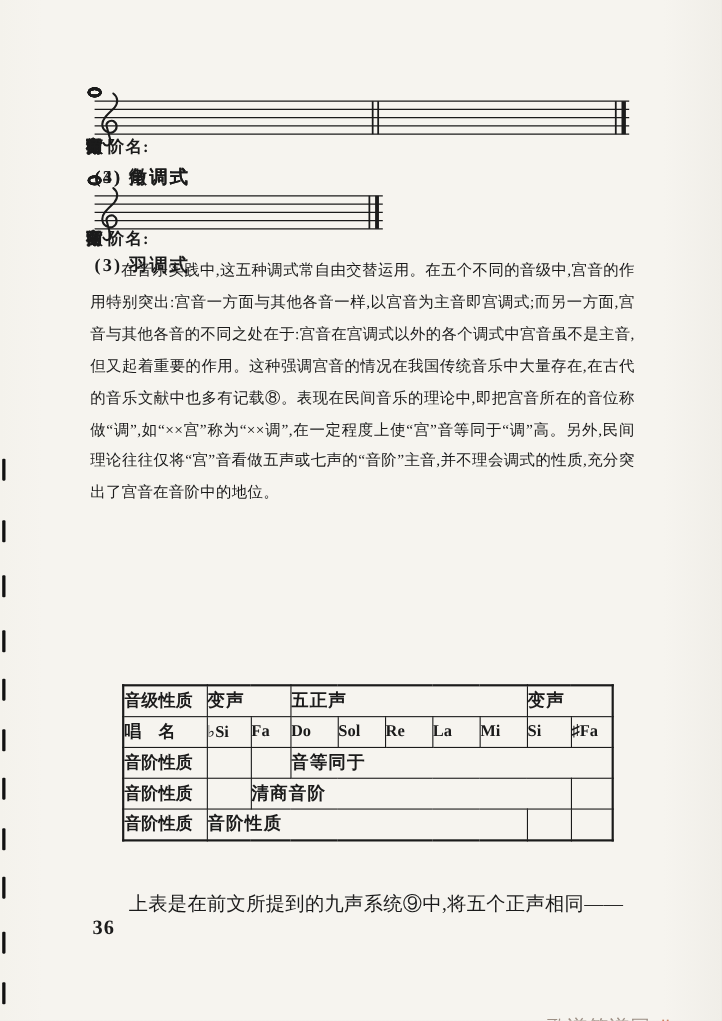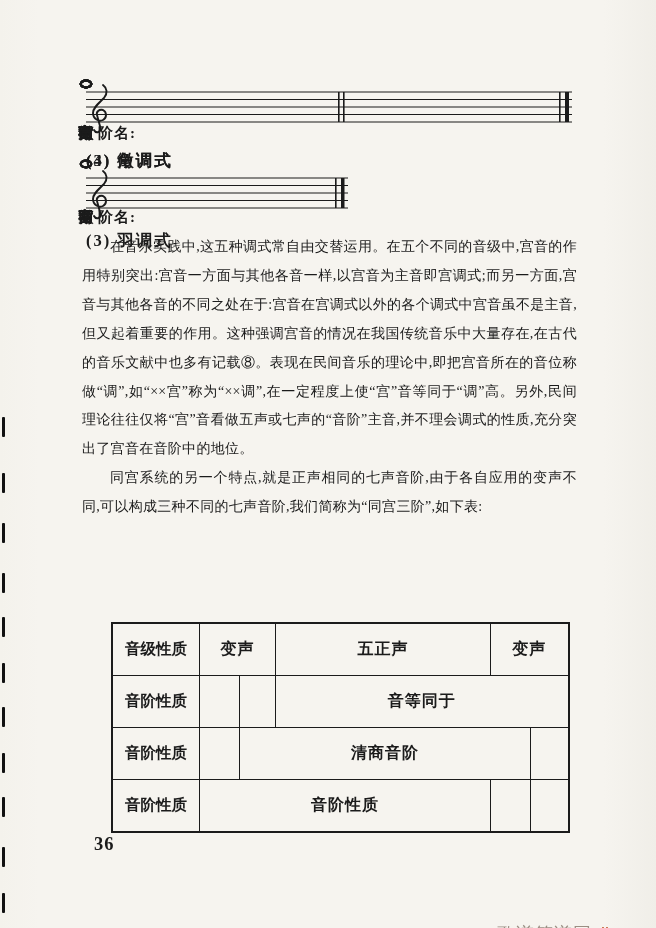--- a/index.html
+++ b/index.html
@@ -26,27 +26,27 @@
     margin:0;text-indent:2em;font-size:14px;line-height:28.9px;
     text-align:justify;letter-spacing:0.3px;font-weight:500;
   }
   .p3{position:absolute;left:82px;top:807px;width:495px;margin:0;text-indent:2em;
       font-size:17.5px;line-height:28.9px;letter-spacing:0.3px;}
   table.tonal{
     position:absolute;left:111px;top:622px;border-collapse:collapse;table-layout:fixed;
     border:2.5px solid var(--ink);
   }
   table.tonal td{
-    border:1.5px solid var(--ink);text-align:center;vertical-align:middle;
-    padding:12px;height:27px;font-weight:bold;font-size:16px;letter-spacing:1px;
+    border:1.5px solid var(--ink);vertical-align:middle;
+    padding:0;height:27px;font-weight:bold;font-size:16px;letter-spacing:1px;
     overflow:hidden;white-space:nowrap;
   }
   table.tonal td.solf{font-size:15px;letter-spacing:0;}
   table.tonal td.lblc{font-size:15.5px;letter-spacing:0;}
-  .pagenum{position:absolute;left:94px;top:834px;font-size:18.5px;font-weight:bold;letter-spacing:1px;}
+  .pagenum{position:absolute;left:84px;top:834px;font-size:18.5px;font-weight:bold;letter-spacing:1px;}
   .watermark{position:absolute;left:497px;top:898px;font-size:18px;white-space:nowrap;
              font-family:"Liberation Sans","DejaVu Sans",sans-serif;margin-top:24px;}
   .watermark .wm-name{color:var(--wm-text);letter-spacing:1px;}
   .watermark .wm-url{color:var(--wm-link);margin-left:4px;}
 </style>
 </head>
 <body>
 
 <div class="page" id="page">
 
@@ -109,21 +109,20 @@
           <text x="NaN" y="58" text-anchor="middle" class="nname">角</text>
           <ellipse cx="NaN" cy="NaN" rx="5.2" ry="3.3" transform="rotate(-18 NaN NaN)" fill="none" stroke="#1b1b1b" stroke-width="2.2"></ellipse>
           <text x="NaN" y="58" text-anchor="middle" class="nname">徵</text>
         </svg>
         <div class="sec-label">(3) 羽调式</div>
       </div>
     </div>
 
   <div class="bodytext">
     <p>在音乐实践中,这五种调式常自由交替运用。在五个不同的音级中,宫音的作用特别突出:宫音一方面与其他各音一样,以宫音为主音即宫调式;而另一方面,宫音与其他各音的不同之处在于:宫音在宫调式以外的各个调式中宫音虽不是主音,但又起着重要的作用。这种强调宫音的情况在我国传统音乐中大量存在,在古代的音乐文献中也多有记载⑧。表现在民间音乐的理论中,即把宫音所在的音位称做“调”,如“××宫”称为“××调”,在一定程度上使“宫”音等同于“调”高。另外,民间理论往往仅将“宫”音看做五声或七声的“音阶”主音,并不理会调式的性质,充分突出了宫音在音阶中的地位。</p>
-    <p>同宫系统的另一个特点,就是正声相同的七声音阶,由于各自应用的变声不同,可以构成三种不同的七声音阶,我们简称为“同宫三阶”,如下表:</p>
   </div>
 
   <table class="tonal">
     <colgroup>
       <col style="width:76px">
         <col style="width:40px">
         <col style="width:36px">
       <col style="width:43px">
         <col style="width:43px">
         <col style="width:43px">
@@ -133,40 +132,53 @@
       <col style="width:38px">
     </colgroup>
     <tbody>
         <tr>
       <td class="lblc">音级性质</td>
       <td colspan="2">变声</td>
       <td colspan="5">五正声</td>
       <td colspan="2">变声</td>
     </tr>
     <tr>
+      <td class="lblc">唱　名</td>
+      <td class="solf">♭Si</td>
+      <td class="solf">Fa</td>
+      <td class="solf">Do</td>
+      <td class="solf">Sol</td>
+      <td class="solf">Re</td>
+      <td class="solf">La</td>
+      <td class="solf">Mi</td>
+      <td class="solf">Si</td>
+      <td class="solf">♯Fa</td>
+    </tr>
+    <tr>
       <td class="lblc">音阶性质</td>
       <td></td>
       <td></td>
       <td colspan="7">音等同于</td>
     </tr>
     <tr>
       <td class="lblc">音阶性质</td>
       <td></td>
       <td colspan="7">清商音阶</td>
       <td></td>
     </tr>
     <tr>
       <td class="lblc">音阶性质</td>
       <td colspan="7">音阶性质</td>
       <td></td>
       <td></td>
     </tr>
   </tbody>
     </table>
 
+  <p class="p3">上表是在前文所提到的九声系统⑨中,将五个正声相同——</p>
 
   <div class="pagenum">36</div>
 
   <div class="watermark">
     <span class="wm-name">歌谱简谱网</span>
     <span class="wm-url">jianpu.cn</span>
   </div>
 
 <div class="bmark" style="top: 417px;"></div>
     <div class="bmark" style="top: 473px;"></div>

